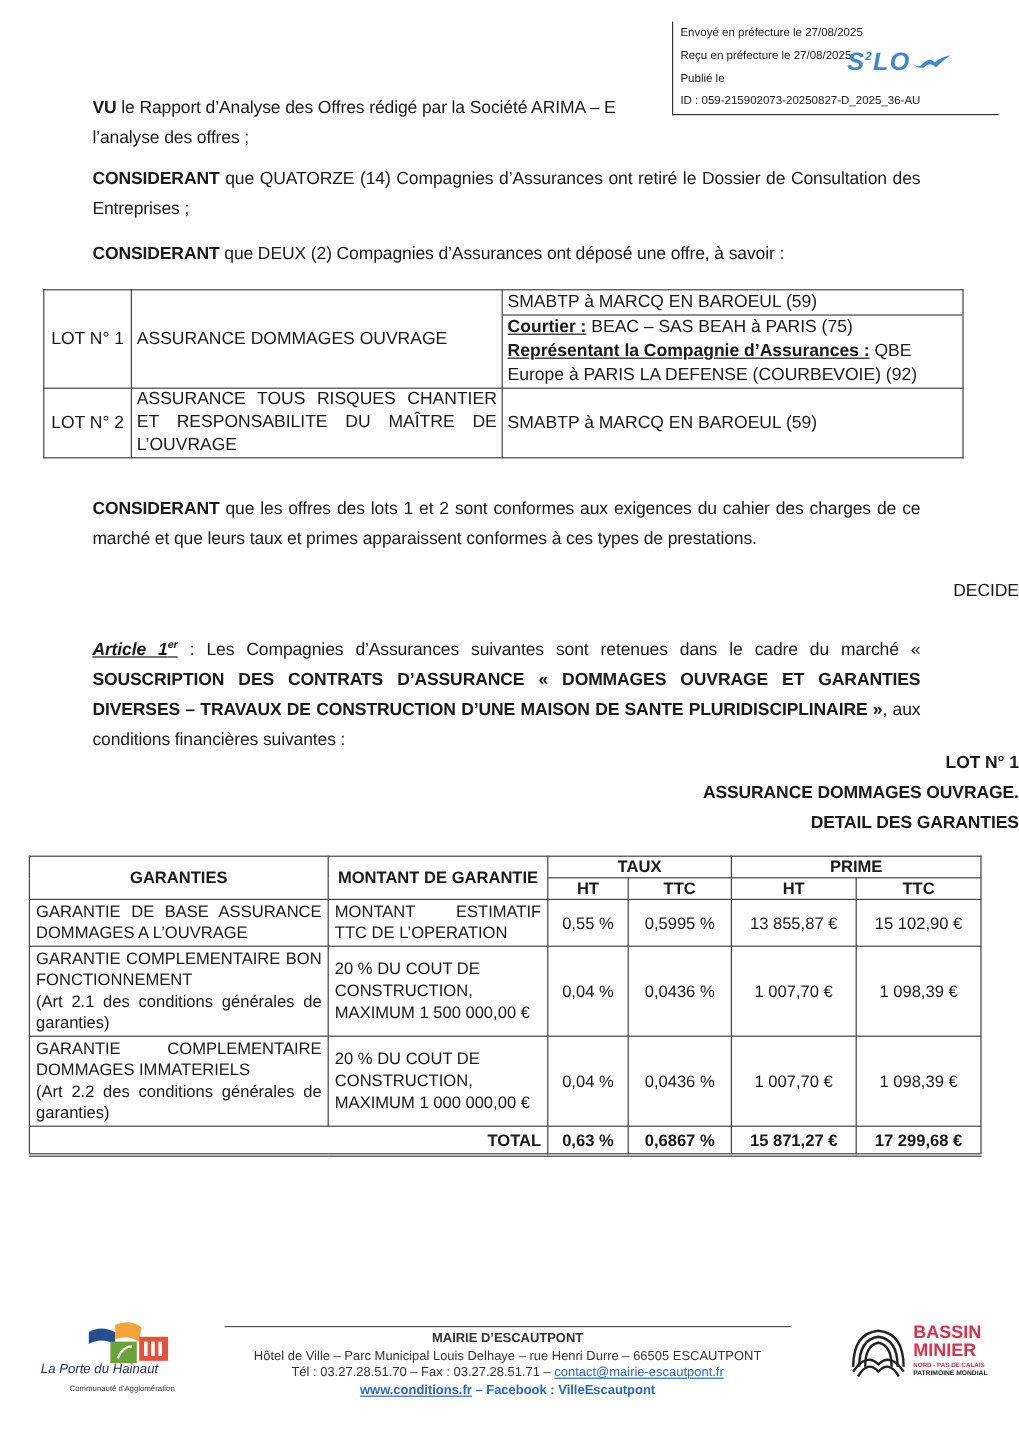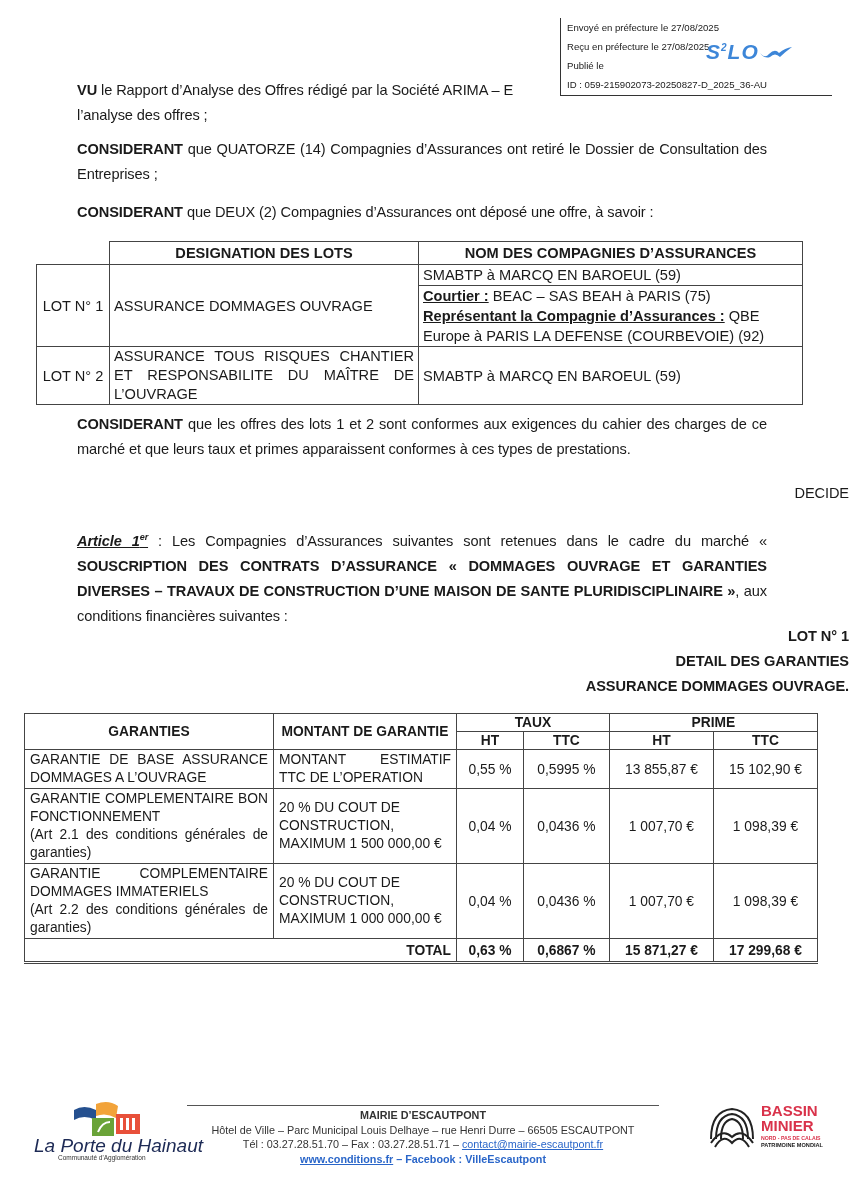--- a/index.html
+++ b/index.html
@@ -46,21 +46,21 @@
 
   .center { text-align: right; }
 
   
   .foot-line { left: 187px; top: 1105px; width: 472px; height: 0; border-top: 1.5px solid #555; }
   .foot { left: 185px; top: 1108px; width: 476px; text-align: center; font-size: 10.8px; line-height: 14.5px; color: #333; }
   .foot .title { font-weight: bold; }
   .foot a { color: #2a66c9; text-decoration: underline; }
   .foot .web { color: #2a66c9; font-weight: bold; }
   .logo-left { left: 34px; top: 1100px; width: 150px; height: 60px; }
-  .logo-left .name { position: absolute; left: 0; top: 35px; font-size: 19px; font-style: italic; color: #1d2a55; white-space: nowrap; }
+  .logo-left .name { position: absolute; left: 0; top: 35px; font-size: 11px; font-style: italic; color: #1d2a55; white-space: nowrap; }
   .logo-left .sub { position: absolute; left: 24px; top: 54px; font-size: 6.5px; color: #333; white-space: nowrap; }
   .logo-right { left: 705px; top: 1103px; width: 140px; height: 55px; }
   .logo-right .b1 { position: absolute; left: 56px; top: 0px; font-size: 15px; line-height: 15px; font-weight: bold; color: #d9324a; }
   .logo-right .b2 { position: absolute; left: 56px; top: 32px; font-size: 5.2px; line-height: 6.5px; color: #d9324a; font-weight: bold; white-space: nowrap; }
   .logo-right .b3 { position: absolute; left: 56px; top: 38.5px; font-size: 5.6px; line-height: 7px; color: #222; font-weight: bold; white-space: nowrap; }
 </style>
 </head>
 <body>
 
 <div class="abs stamp">
@@ -81,25 +81,20 @@
 <div class="abs txt justify" style="left:77px; top:137px; width:690px;">
   <b>CONSIDERANT</b><span> que QUATORZE (14) Compagnies d’Assurances ont retiré le Dossier de Consultation des Entreprises ;</span>
 </div>
 
 <div class="abs txt" style="left:77px; top:200px; width:690px;">
   <b>CONSIDERANT</b><span> que DEUX (2) Compagnies d’Assurances ont déposé une offre, à savoir :</span>
 </div>
 
 <table class="abs t1">
   <tbody>
-      <tr>
-    <th class="noborder" style="border-bottom:1.3px solid #444;"></th>
-    <th class="desig">DESIGNATION DES LOTS</th>
-    <th>NOM DES COMPAGNIES D’ASSURANCES</th>
-  </tr>
   <tr>
     <td class="lotnum">LOT N° 1</td>
     <td class="desig">ASSURANCE DOMMAGES OUVRAGE</td>
     <td class="comp">
       <div>SMABTP à MARCQ EN BAROEUL (59)</div>
       <div>
         <span class="u">Courtier :</span><span> BEAC – SAS BEAH à PARIS (75)</span><br>
         <span class="u">Représentant la Compagnie d’Assurances :</span><span> QBE Europe à PARIS LA DEFENSE (COURBEVOIE) (92)</span>
       </div>
     </td>
@@ -119,22 +114,22 @@
 </div>
 
 <div class="abs txt center" style="left:0; top:481px; width:849px;">DECIDE</div>
 
 <div class="abs txt justify" style="left:77px; top:525px; width:690px;">
   <b style="font-style:italic; text-decoration:underline;"><span>Article 1</span><sup style="font-size:9px;">er</sup></b><span> :</span><span>  Les Compagnies d’Assurances suivantes sont retenues dans le cadre du marché « </span><b>SOUSCRIPTION DES CONTRATS D’ASSURANCE « DOMMAGES OUVRAGE ET GARANTIES DIVERSES – TRAVAUX DE CONSTRUCTION D’UNE MAISON DE SANTE PLURIDISCIPLINAIRE »</b><span>, aux conditions financières suivantes :</span>
 </div>
 
 <div class="abs txt center" style="left:0; top:624px; width:849px; font-weight:bold; line-height:25px;">
   <div>LOT N° 1</div>
+  <div>ASSURANCE DOMMAGES OUVRAGE.</div>
   <div>DETAIL DES GARANTIES</div>
-  <div>ASSURANCE DOMMAGES OUVRAGE.</div>
 </div>
 
 <table class="abs t2">
   <tbody>
       <tr>
     <th rowspan="2" class="gar">GARANTIES</th>
     <th rowspan="2" class="mont">MONTANT DE GARANTIE</th>
     <th colspan="2">TAUX</th>
     <th colspan="2">PRIME</th>
   </tr>

